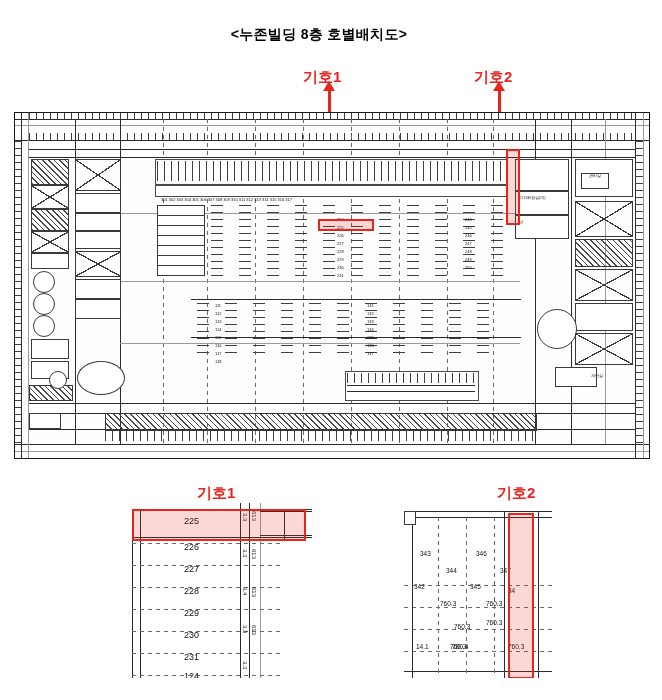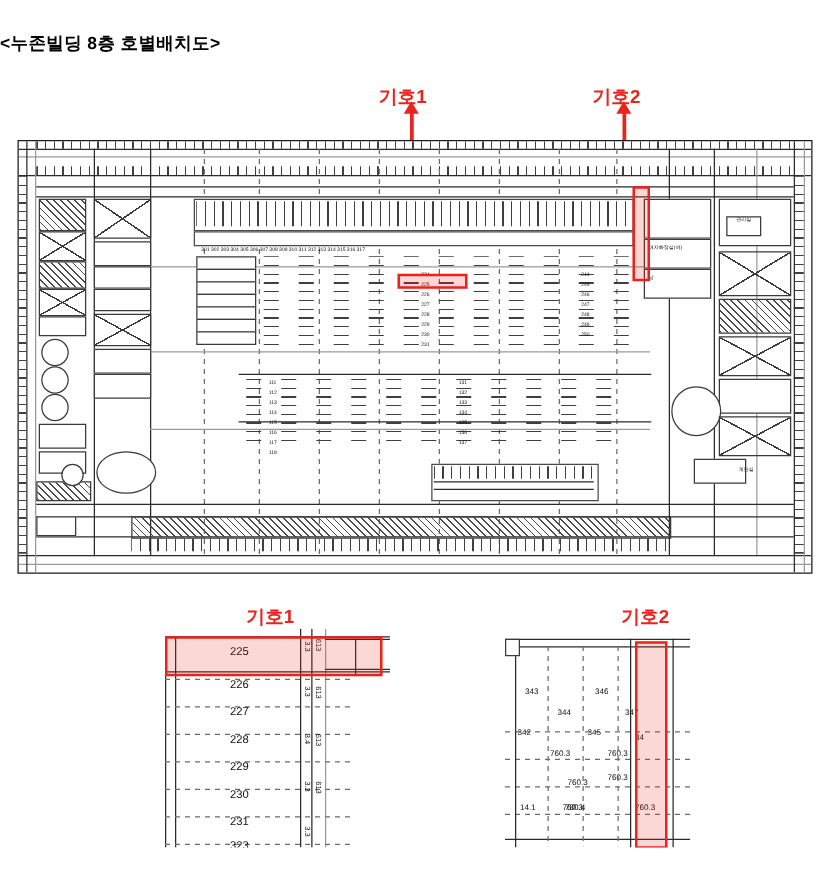--- a/index.html
+++ b/index.html
@@ -19,20 +19,21 @@
     position: absolute;
     left: 0; top: 0;
     width: 662px;
     height: 700px;
   }
   .title {
     position: absolute;
     left: 0;
     top: 26px;
     width: 638px;
+    text-align: center;
     font-size: 14px;
     font-weight: bold;
     letter-spacing: 0.3px;
   }
   .callout-label {
     position: absolute;
     font-size: 15px;
     font-weight: bold;
     color: #e8251d;
   }
@@ -365,21 +366,21 @@
     <div class="hl" style="left:128px;top:8px;width:52px;"></div>
     <div class="hl" style="left:128px;top:32px;width:52px;"></div>
 
     <div class="dnum" style="left:52px;top:13px;">225</div>
     <div class="dnum" style="left:52px;top:39px;">226</div>
     <div class="dnum" style="left:52px;top:61px;">227</div>
     <div class="dnum" style="left:52px;top:83px;">228</div>
     <div class="dnum" style="left:52px;top:105px;">229</div>
     <div class="dnum" style="left:52px;top:127px;">230</div>
     <div class="dnum" style="left:52px;top:149px;">231</div>
-    <div class="dnum" style="left:52px;top:168px;">323</div>
+    <div class="dnum" style="left:52px;top:168px;">124</div>
 
     <div class="vtext" style="left:110px;top:10px;">3.3</div>
     <div class="vtext" style="left:119px;top:8px;">613</div>
     <div class="vtext" style="left:110px;top:46px;">3.3</div>
     <div class="vtext" style="left:119px;top:46px;">613</div>
     <div class="vtext" style="left:110px;top:84px;">3.4</div>
     <div class="vtext" style="left:119px;top:84px;">613</div>
     <div class="vtext" style="left:110px;top:122px;">3.3</div>
     <div class="vtext" style="left:119px;top:122px;">613</div>
     <div class="vtext" style="left:110px;top:158px;">3.3</div>

